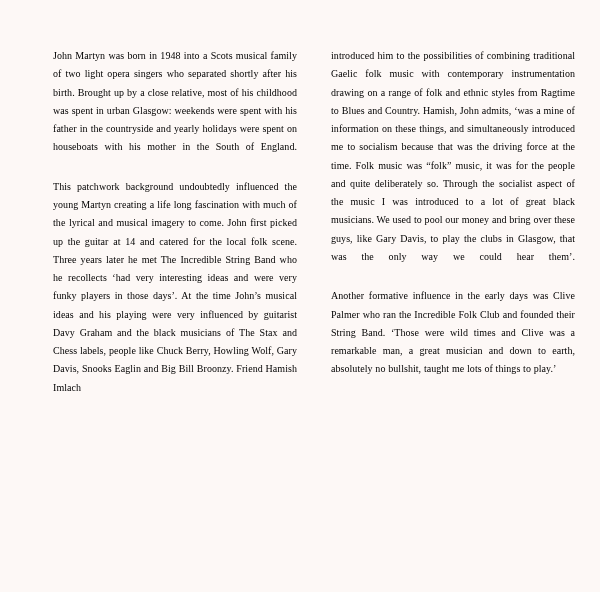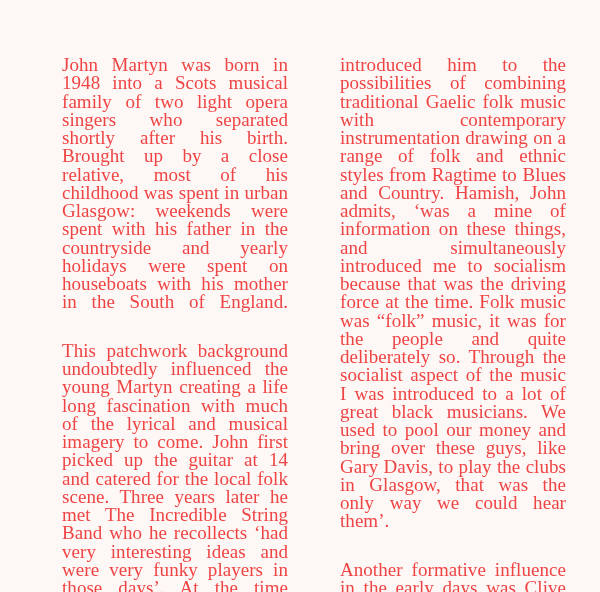--- a/index.html
+++ b/index.html
@@ -32,31 +32,31 @@
     align-items: flex-start;
     justify-content: space-between;
   }
   .column {
     width: 250px;
     flex: 0 0 250px;
   }
   .column.left { margin-right: 28px; }
 
   p.para {
-    margin: 12px;
+    margin: 3px;
     padding: 0;
-    font-size: 19px;
+    font-size: 10px;
     line-height: 18.25px;
     text-align: justify;
     text-justify: inter-word;
     letter-spacing: 0.05px;
     word-spacing: 0.2px;
     -webkit-hyphens: none;
     hyphens: none;
-    color: #ef4444;
+    color: #000000;
   }
   
   p.para:after {
     content: "";
     display: inline-block;
     width: 100%;
   }
   p.para.nostretch:after { content: none; display: none; }
 </style>
 </head>

